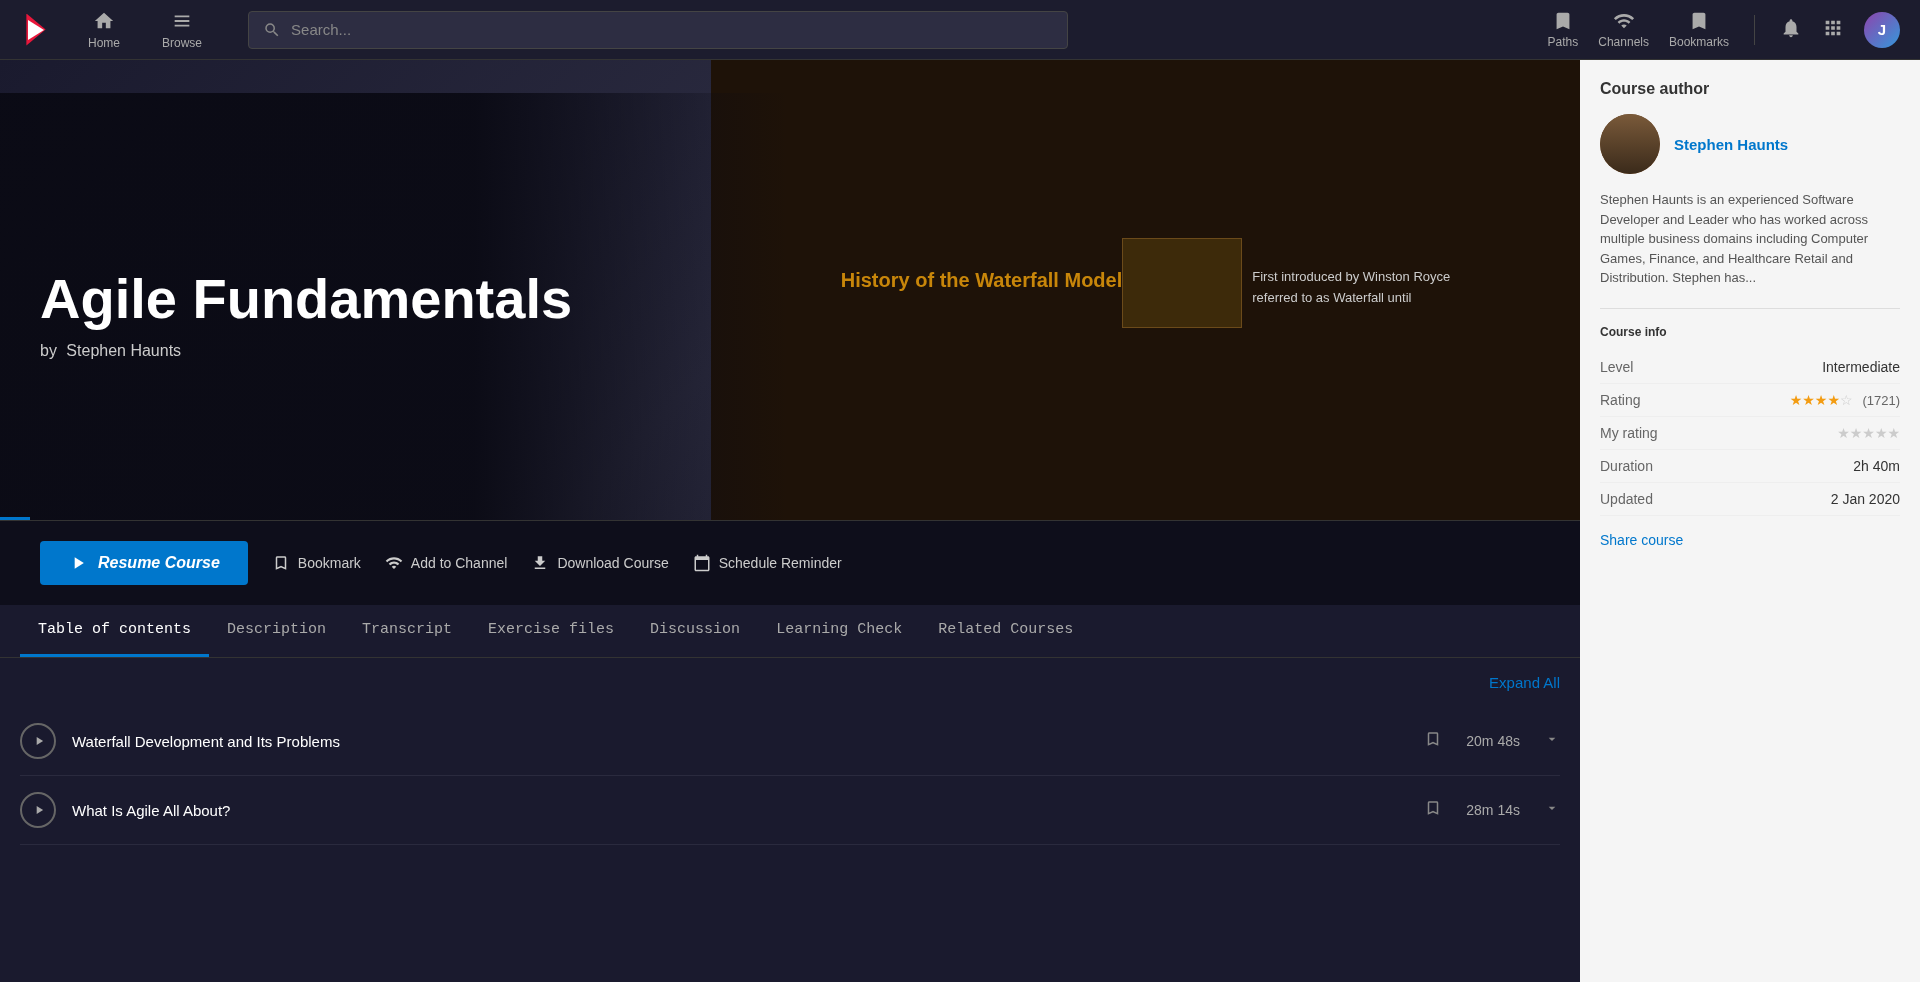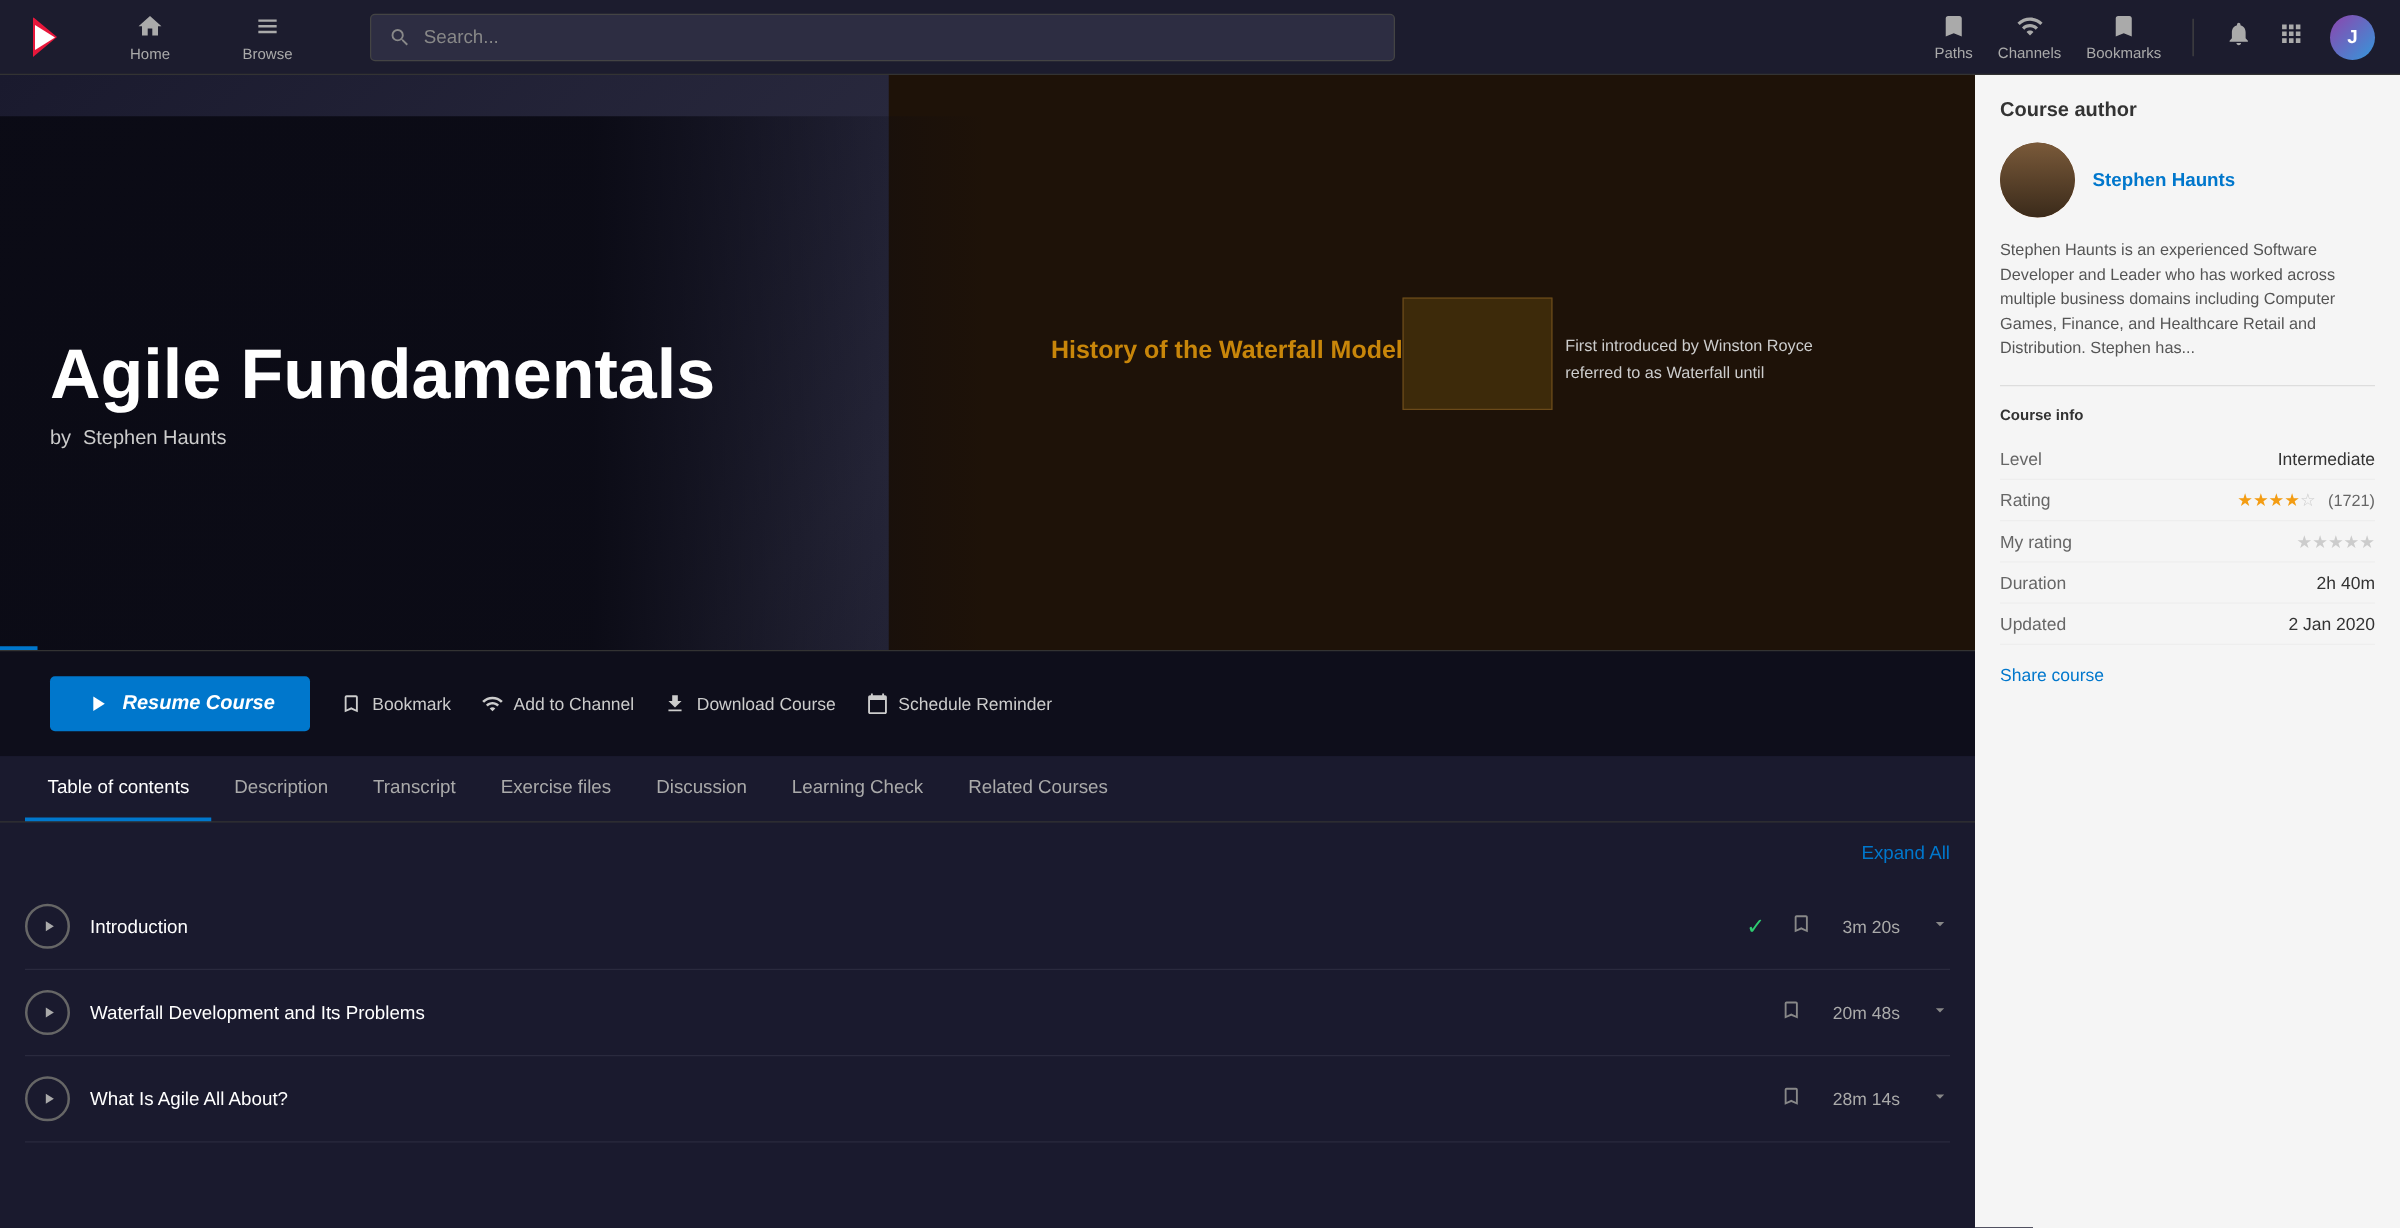--- a/index.html
+++ b/index.html
@@ -1,21 +1,21 @@
 <!DOCTYPE html>
 <html><head>
   <meta charset="utf-8">
   <style>
     * { margin: 0; padding: 0; box-sizing: border-box; }
     body { font-family: 'Segoe UI', Arial, sans-serif; background: #1a1a2e; color: #fff; width: 1920px; min-height: 982px; overflow-x: hidden; }
 
     
     .topnav {
       display: flex; align-items: center; height: 60px;
-      background: #1c1c2e; padding: 0 20px; gap: 26px;
+      background: #1c1c2e; padding: 0 20px; gap: 10px;
       border-bottom: 1px solid #333;
     }
     .nav-logo {
       width: 32px; height: 32px; background: #e8173b;
       display: flex; align-items: center; justify-content: center;
       clip-path: polygon(20% 0%, 80% 50%, 20% 100%);
       margin-right: 10px;
     }
     .nav-logo-inner {
       width: 0; height: 0;
@@ -110,20 +110,21 @@
     
     .tabs-bar {
       display: flex; align-items: center;
       border-bottom: 1px solid #333; padding: 0 20px;
       background: #1a1a2e;
     }
     .tab {
       padding: 16px 18px; font-size: 15px; color: #aaa;
       cursor: pointer; border-bottom: 3px solid transparent;
       white-space: nowrap;
+      font-family: Liberation Mono, monospace;
     }
     .tab.active { color: #fff; border-bottom-color: #0077cc; }
 
     
     .toc-section { padding: 0 20px 20px; }
     .toc-header {
       display: flex; justify-content: flex-end; align-items: center;
       padding: 16px 0; color: #0077cc; font-size: 15px; cursor: pointer;
     }
     .toc-row {
@@ -319,40 +320,20 @@
       <div class="tab">Discussion</div>
       <div class="tab">Learning Check</div>
       <div class="tab">Related Courses</div>
     </div>
 
     <div class="toc-section">
       <div class="toc-header">
         <span>Expand All</span>
       </div>
 
-      <div class="toc-row">
-        <div class="toc-play-btn">
-          <svg viewBox="0 0 24 24">
-              <path d="M8 5v14l11-7z"></path>
-            </svg>
-        </div>
-        <span class="toc-title">Introduction</span>
-        <span class="toc-check">✓</span>
-        <div class="toc-bookmark">
-          <svg viewBox="0 0 24 24">
-              <path d="M17 3H7c-1.1 0-1.99.9-1.99 2L5 21l7-3 7 3V5c0-1.1-.9-2-2-2zm0 15l-5-2.18L7 18V5h10v13z"></path>
-            </svg>
-        </div>
-        <span class="toc-duration">3m 20s</span>
-        <div class="toc-expand">
-          <svg viewBox="0 0 24 24">
-              <path d="M7 10l5 5 5-5z"></path>
-            </svg>
-        </div>
-      </div>
 
       <div class="toc-row">
         <div class="toc-play-btn">
           <svg viewBox="0 0 24 24">
               <path d="M8 5v14l11-7z"></path>
             </svg>
         </div>
         <span class="toc-title">Waterfall Development and Its Problems</span>
         <div class="toc-bookmark">
           <svg viewBox="0 0 24 24">

